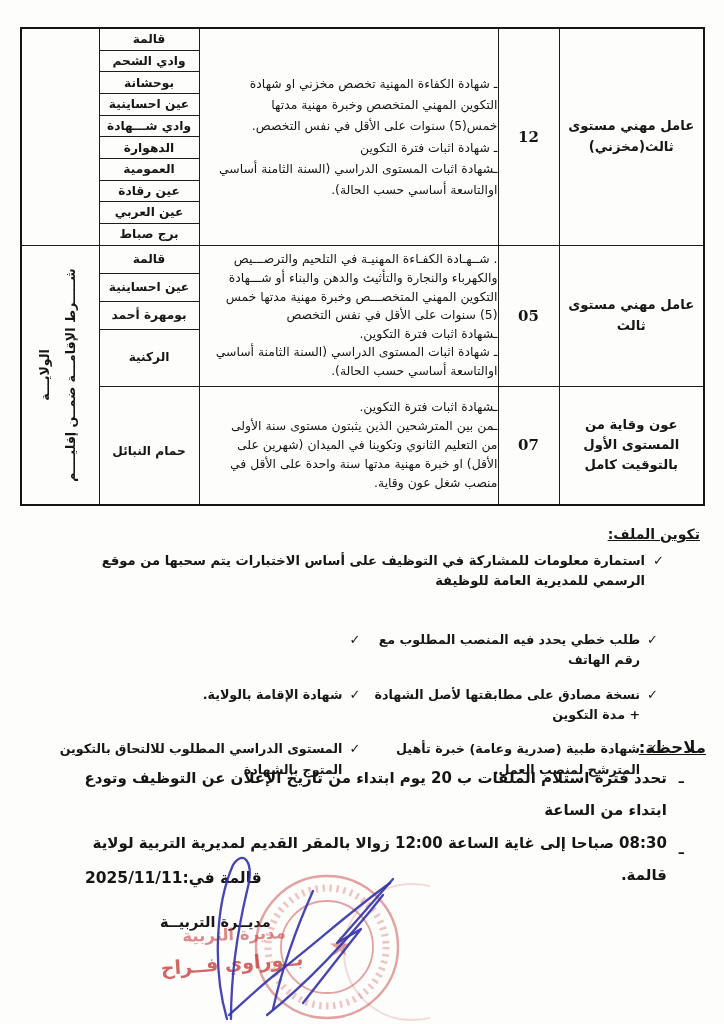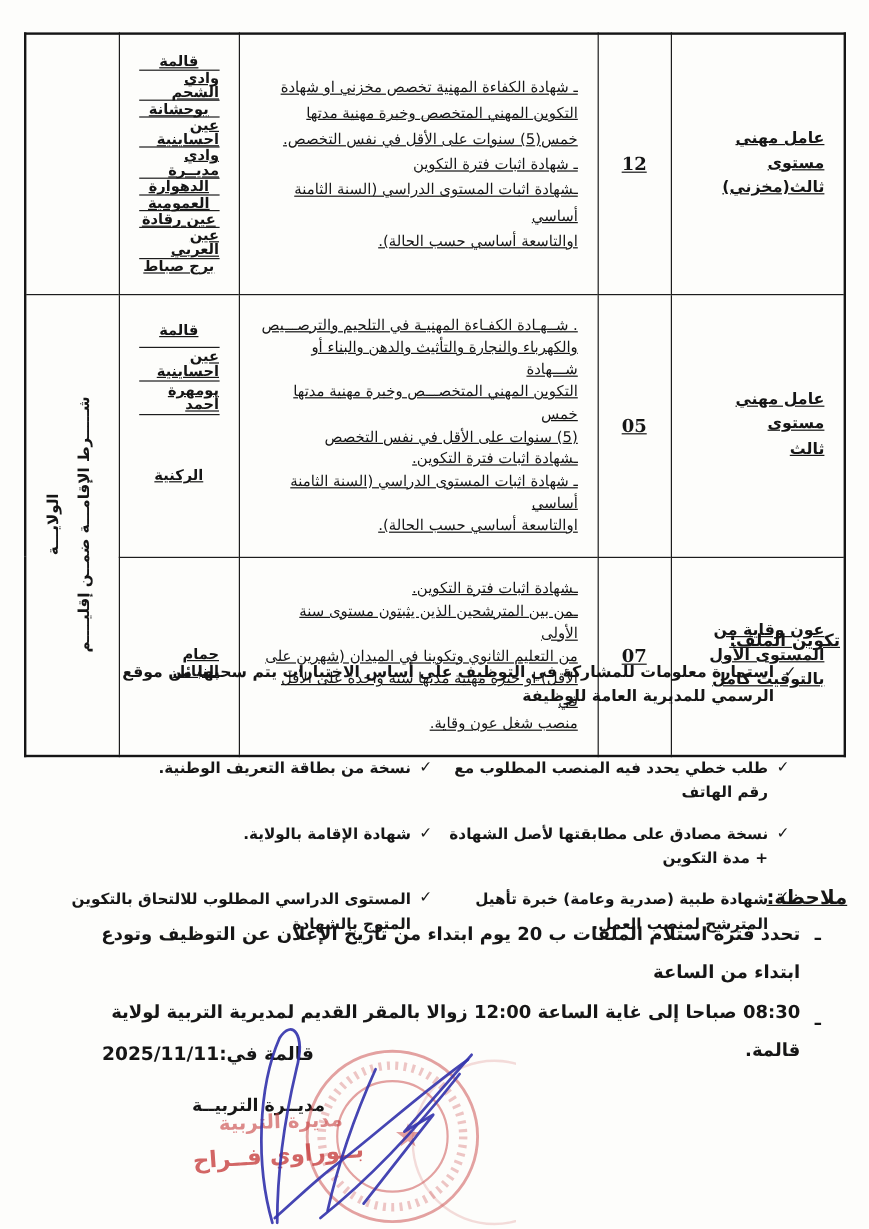--- a/index.html
+++ b/index.html
@@ -6,25 +6,25 @@
   .page{
     position:relative;width:724px;height:1024px;overflow:hidden;
     background:#fdfdfb;color:#161616;direction:rtl;
     font-family:"DejaVu Sans",sans-serif;
   }
   
   table.doc-table{
     position:absolute;top:27px;right:19px;width:683px;height:477px;
     border-collapse:collapse;table-layout:fixed;border:2px solid #151515;
   }
-  .doc-table td{border:1.5px solid #1d1d1d;padding:16px;vertical-align:middle;text-decoration:underline;}
+  .doc-table td{border:1.5px solid #1d1d1d;padding:0;vertical-align:middle;}
   .col-job{width:145px}.col-count{width:61px}.col-req{width:299px}
   .col-communes{width:100px}.col-cond{width:78px}
   .tr1{height:217px}.tr2{height:141px}.tr3{height:119px}
-  .job-cell{text-align:right;font-weight:bold;font-size:13.2px;line-height:1.55;white-space:pre-line;}
+  .job-cell{text-align:center;font-weight:bold;font-size:13.2px;line-height:1.55;white-space:pre-line;}
   .count-cell{text-align:center;font-family:"DejaVu Serif",serif;font-weight:bold;font-size:15px;}
   .req-cell{vertical-align:top;text-align:right;white-space:pre-line;font-size:12.4px;padding:6px 8px 2px 4px;margin-top:28px;}
   .req-r1{line-height:1.72;padding-top:10px;}
   .req-r2{line-height:1.5;padding-top:3px;}
   .req-r3{line-height:1.53;padding-top:7px;}
   .communes-cell{vertical-align:top;}
   .stack{display:flex;flex-direction:column;height:100%;}
   .stack>div{flex:1;display:flex;align-items:center;justify-content:center;
     border-bottom:1.4px solid #1d1d1d;font-weight:bold;font-size:12.2px;line-height:1;}
   .stack>div:last-child{border-bottom:none;}
@@ -94,21 +94,21 @@
 خمس(5) سنوات على الأقل في نفس التخصص.
 ـ شهادة اثبات فترة التكوين
 ـشهادة اثبات المستوى الدراسي (السنة الثامنة أساسي
 اوالتاسعة أساسي حسب الحالة).</td>
       <td class="communes-cell">
         <div class="stack stack-r1">
           <div>قالمة</div>
           <div>وادي الشحم</div>
           <div>بوحشانة</div>
           <div>عين احساينية</div>
-          <div>وادي مديــرة</div>
+          <div>وادي شـــهادة</div>
           <div>الدهوارة</div>
           <div>العمومية</div>
           <div>عين رقادة</div>
           <div>عين العربي</div>
           <div>برج صباط</div>
         </div>
       </td>
       <td class="cond-empty"></td>
     </tr>
     <tr class="tr2">
@@ -159,21 +159,20 @@
     <span>استمارة معلومات للمشاركة في التوظيف على أساس الاختبارات يتم سحبها من موقع الرسمي للمديرية العامة للوظيفة</span>
   </div>
 
   <div class="abs" id="checklist">
     <div class="chk">
       <span class="check-glyph">✓</span>
       <span>طلب خطي يحدد فيه المنصب المطلوب مع رقم الهاتف</span>
     </div>
     <div class="chk">
       <span class="check-glyph">✓</span>
-      <span>نسخة من بطاقة التعريف الوطنية.</span>
     </div>
     <div class="chk">
       <span class="check-glyph">✓</span>
       <span>نسخة مصادق على مطابقتها لأصل الشهادة + مدة التكوين</span>
     </div>
     <div class="chk">
       <span class="check-glyph">✓</span>
       <span>شهادة الإقامة بالولاية.</span>
     </div>
     <div class="chk">

